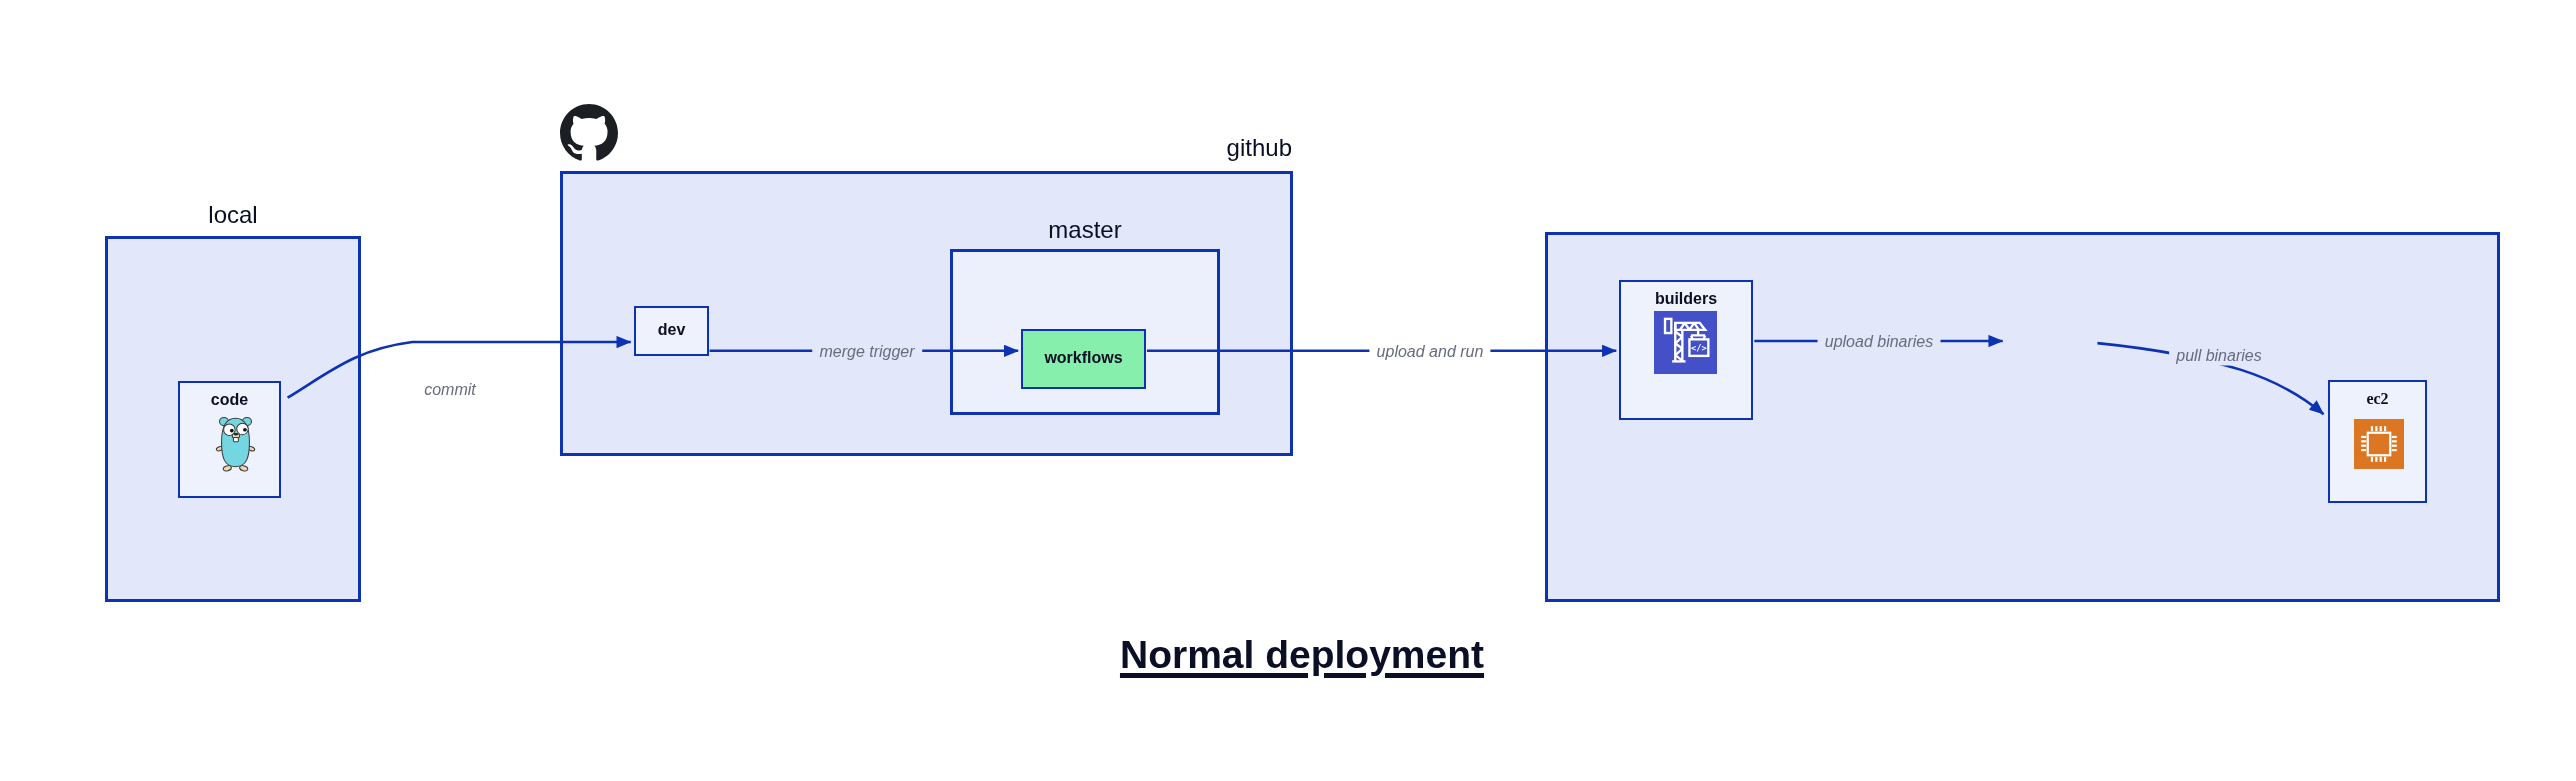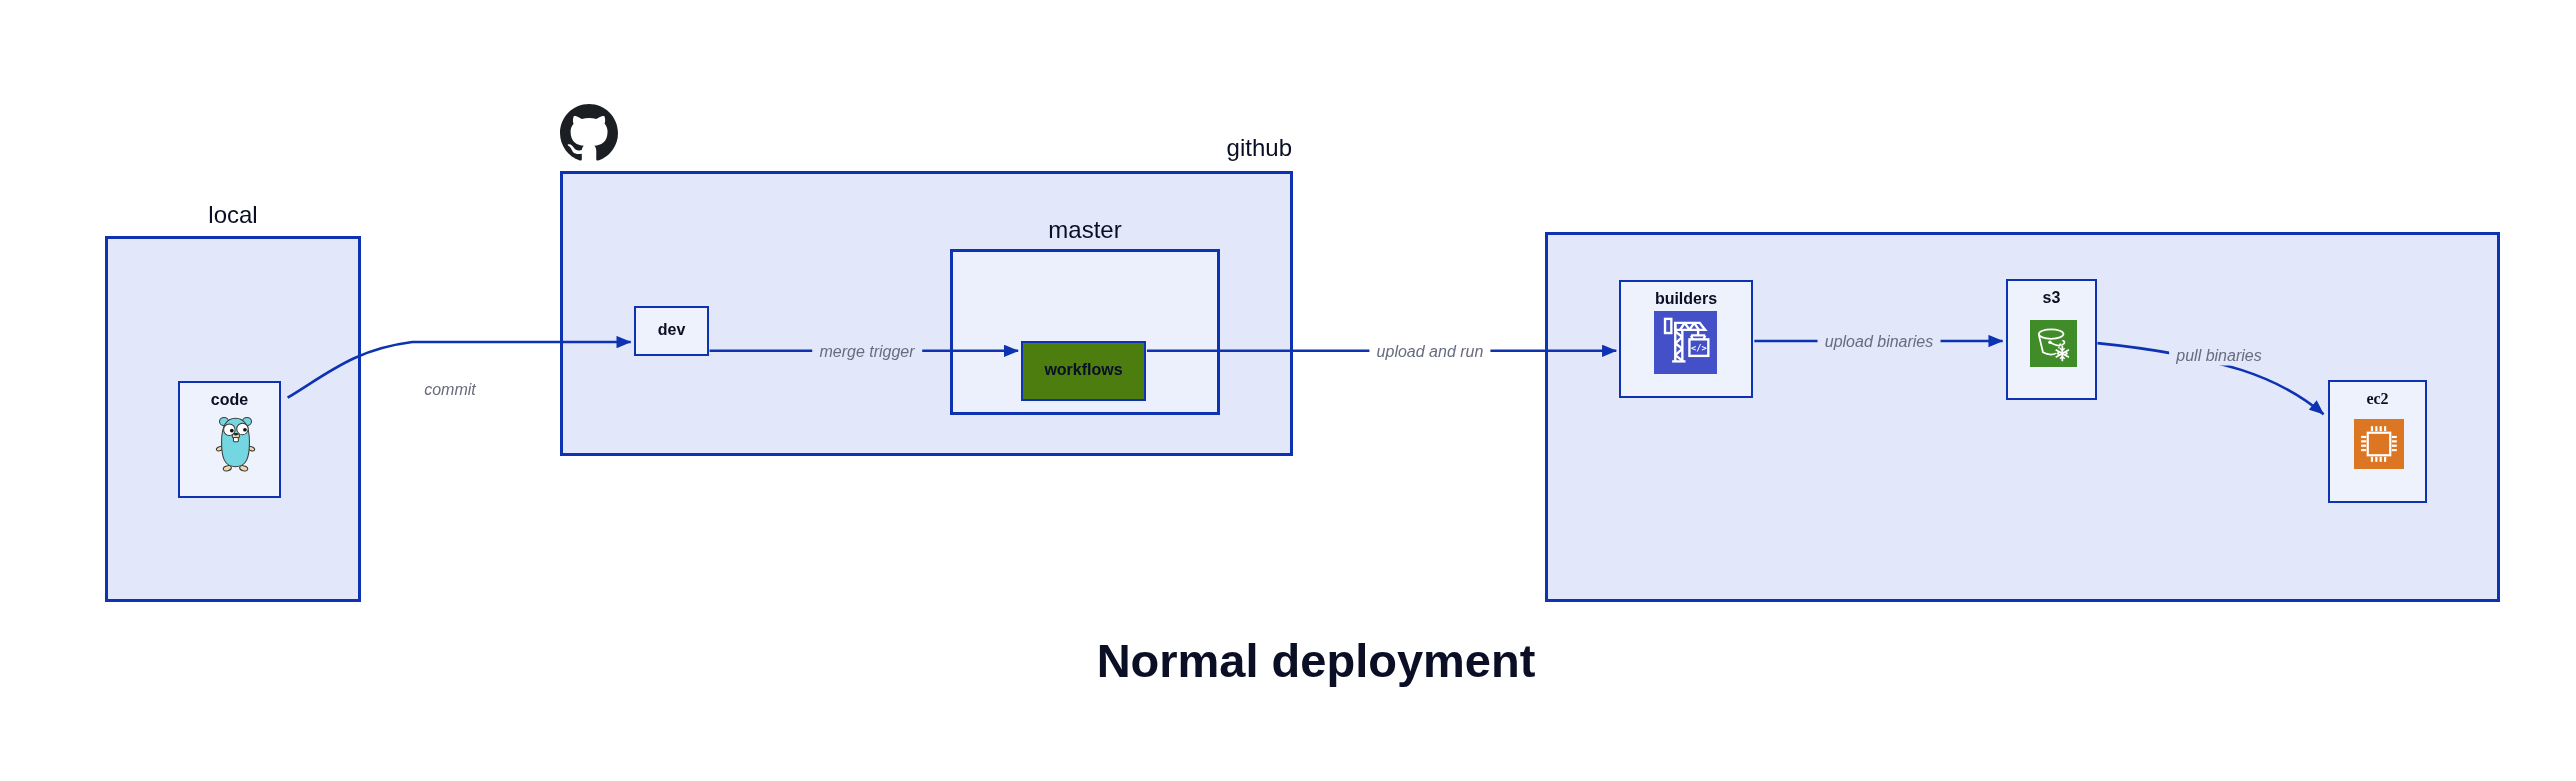--- a/index.html
+++ b/index.html
@@ -6,39 +6,39 @@
   #canvas{
     position:relative;width:2604px;height:781px;background:#ffffff;overflow:hidden;
     font-family:"Liberation Sans", sans-serif;
   }
   
   .container{position:absolute;box-sizing:border-box;border:3.1px solid #0d32b2;background:#e2e8fa;}
   #box-master{background:#ecf0fc;}
   .clabel{position:absolute;font-size:24px;color:#0a0f25;text-align:center;white-space:nowrap;}
   
   .node{position:absolute;box-sizing:border-box;border:2.6px solid #0d32b2;background:#eef2fc;}
-  #node-workflows{background:#4d7c0f;margin-top:12px;}
+  #node-workflows{background:#86efac;}
   .nlabel{position:absolute;left:0;right:0;text-align:center;font-weight:bold;font-size:16px;color:#0a0f25;}
   .nlabel.top{top:8.2px;}
   .nlabel.center{top:50%;transform:translateY(-54%);}
   .icon{position:absolute;}
   
   #edge-layer{position:absolute;left:0;top:0;pointer-events:none;}
   .elabel{
     position:absolute;transform:translate(-50%,-50%);
     font-style:italic;font-size:16px;color:#676c7e;
     padding:1.5px 7.2px;white-space:nowrap;
   }
   .elabel.on-canvas{background:#ffffff;}
   .elabel.on-fill{background:#e2e8fa;}
   
   #diagram-title{
     position:absolute;left:1302px;top:633px;transform:translateX(-50%);
-    font-size:47px;font-weight:600;color:#0a0f25;white-space:nowrap;
-    text-decoration-thickness:5.2px;text-underline-offset:5.2px;margin-left:14px;
+    font-size:39px;font-weight:600;color:#0a0f25;white-space:nowrap;
+    text-decoration:underline;text-decoration-thickness:5.2px;text-underline-offset:5.2px;
   }
 </style>
 </head>
 <body>
 
 <div id="canvas">
 
   <div class="container" id="box-local" style="left:105px;top:236px;width:256px;height:366px;"></div>
   <div class="container" id="box-github" style="left:560px;top:171px;width:733px;height:285px;"></div>
   <div class="container" id="box-master" style="left:950px;top:249px;width:270px;height:166px;"></div>
@@ -75,60 +75,39 @@
   </div>
 
   <div class="node" id="node-dev" style="left:634px;top:306px;width:75px;height:50px;">
     <div class="nlabel center">dev</div>
   </div>
 
   <div class="node" id="node-workflows" style="left:1021px;top:329px;width:125px;height:60px;">
     <div class="nlabel center">workflows</div>
   </div>
 
-  <div class="node" id="node-builders" style="left:1619px;top:280px;width:134px;height:118px;">
+  <div class="node" id="node-builders" style="left:1619px;top:280px;width:134px;height:140px;">
     <div class="nlabel top">builders</div>
     <svg class="icon" style="left:33px;top:29px;" width="63" height="63" viewBox="0 0 80 80">
       <rect width="80" height="80" fill="#4450c8"></rect>
       <g stroke="#ffffff" stroke-width="3" fill="none">
         <rect x="14" y="10" width="8" height="18"></rect>
         <path d="M27 15 H58 L65 24 H27 Z"></path>
         <path d="M33 24 L39 15 M39 15 L45 24 M45 24 L51 15 M51 15 L57 24"></path>
         <path d="M27 15 V64 M36 24 V64"></path>
         <path d="M27 26 L36 33 M36 33 L27 41 M27 41 L36 48 M36 48 L27 56 M27 56 L36 63"></path>
         <path d="M23 64 H40"></path>
         <path d="M56 24 V31"></path>
         <path d="M47 31 H65 M47 31 L49 36 M65 31 L63 36"></path>
         <rect x="45" y="36" width="24" height="21"></rect>
       </g>
       <text x="57" y="50.5" font-size="11" fill="#ffffff" text-anchor="middle" font-family="DejaVu Sans Mono, monospace" font-weight="bold">&lt;/&gt;</text>
     </svg>
   </div>
 
-  <div class="node" id="node-s3" style="left:2006px;top:279px;width:91px;height:121px;">
-    <div class="nlabel top">s3</div>
-    <svg class="icon" style="left:21.6px;top:39px;" width="47" height="47" viewBox="0 0 80 80">
-      <rect width="80" height="80" fill="#3f8c28"></rect>
-      <g stroke="#ffffff" stroke-width="3" fill="none">
-        <ellipse cx="36" cy="24" rx="21" ry="8"></ellipse>
-        <path d="M15 25 L22 55 C30 60 42 60 47 55 L52 40"></path>
-        <path d="M34 38 C44 44 53 46 58 40 C60 37 57 34 55 36"></path>
-      </g>
-      <circle cx="34" cy="38" r="3" fill="#ffffff"></circle>
-      <g transform="translate(55,57)">
-        <g stroke="#3f8c28" stroke-width="9" fill="none">
-          <path d="M0 -13 V13 M-11.3 -6.5 L11.3 6.5 M-11.3 6.5 L11.3 -6.5"></path>
-        </g>
-        <g stroke="#ffffff" stroke-width="3" fill="none">
-          <path d="M0 -13 V13 M-11.3 -6.5 L11.3 6.5 M-11.3 6.5 L11.3 -6.5"></path>
-          <path d="M-4 -9 L0 -5 L4 -9 M-4 9 L0 5 L4 9 M-9 0 L-5 -2 M-9 0 L-5 2 M9 0 L5 -2 M9 0 L5 2" stroke-width="2.4"></path>
-        </g>
-      </g>
-    </svg>
-  </div>
 
   <div class="node" id="node-ec2" style="left:2328px;top:380px;width:99px;height:123px;font-family:Liberation Serif, serif;">
     <div class="nlabel top">ec2</div>
     <svg class="icon" style="left:24px;top:37px;" width="50" height="50" viewBox="0 0 80 80">
       <rect width="80" height="80" fill="#dd7622"></rect>
       <rect x="22" y="22" width="36" height="36" stroke="#ffffff" stroke-width="3.5" fill="none"></rect>
       <g fill="#ffffff">
         <rect x="27" y="11.5" width="3.5" height="8"></rect>
           <rect x="34" y="11.5" width="3.5" height="8"></rect>
         <rect x="41" y="11.5" width="3.5" height="8"></rect>

